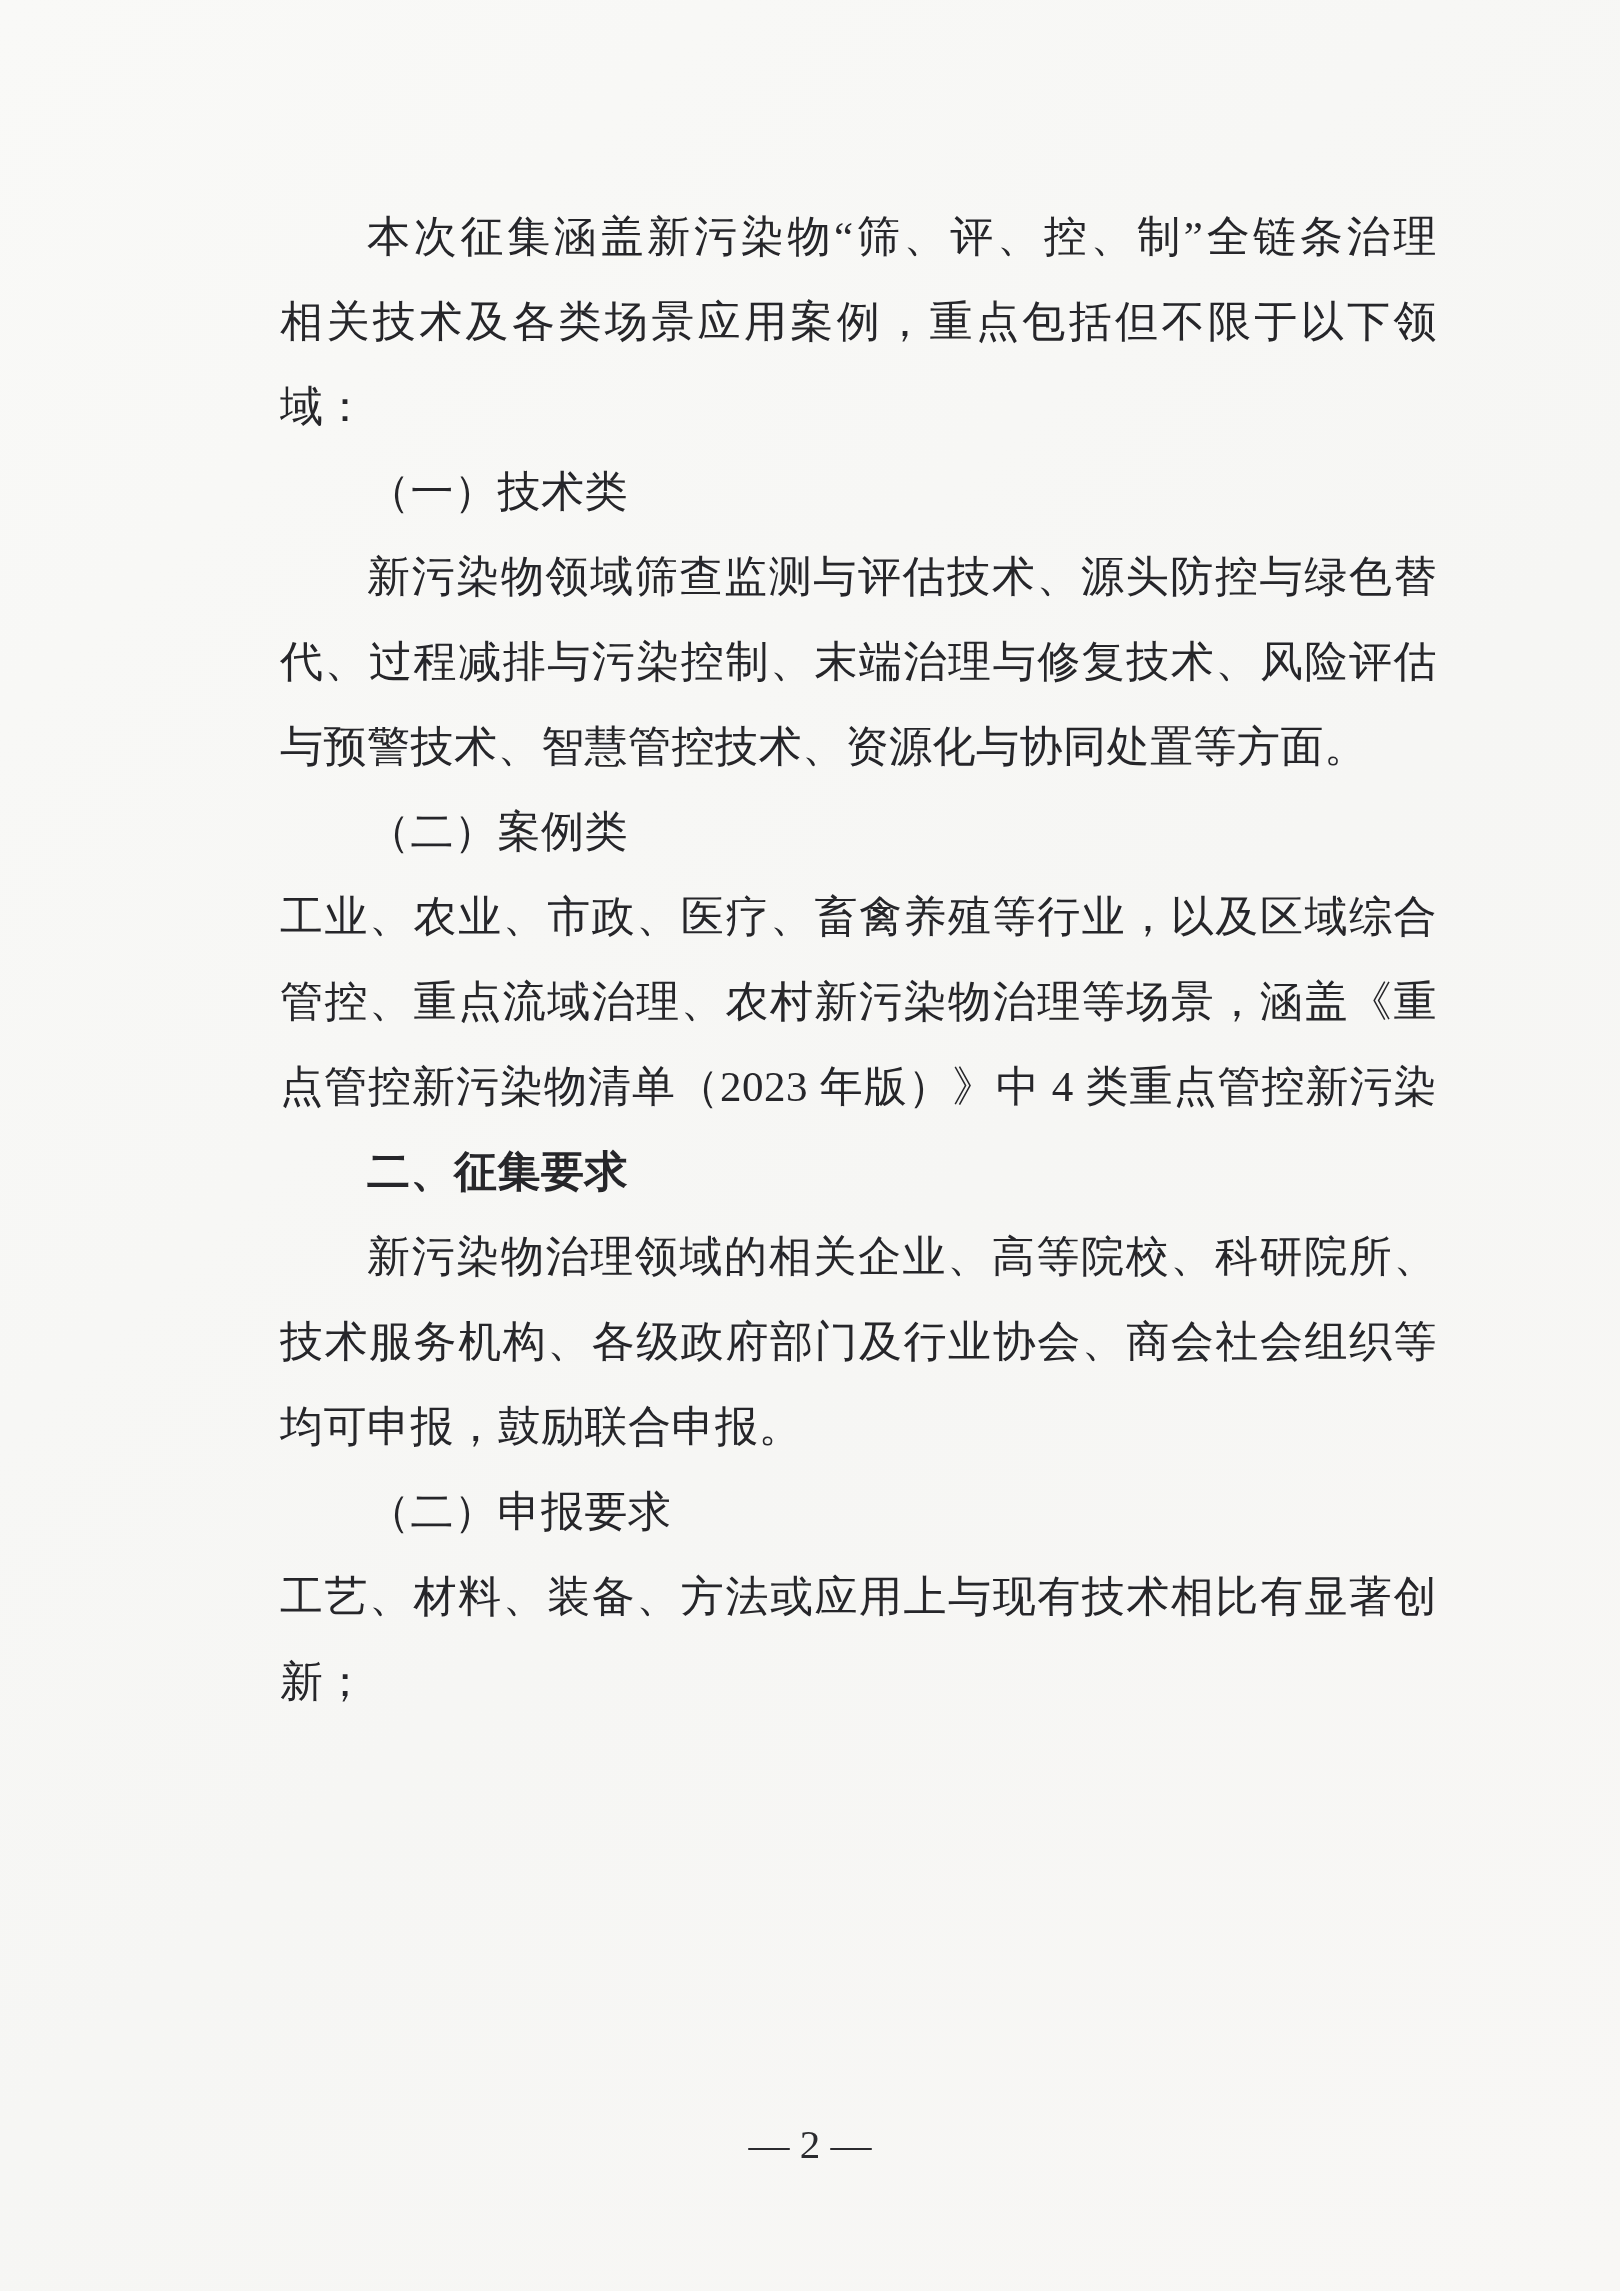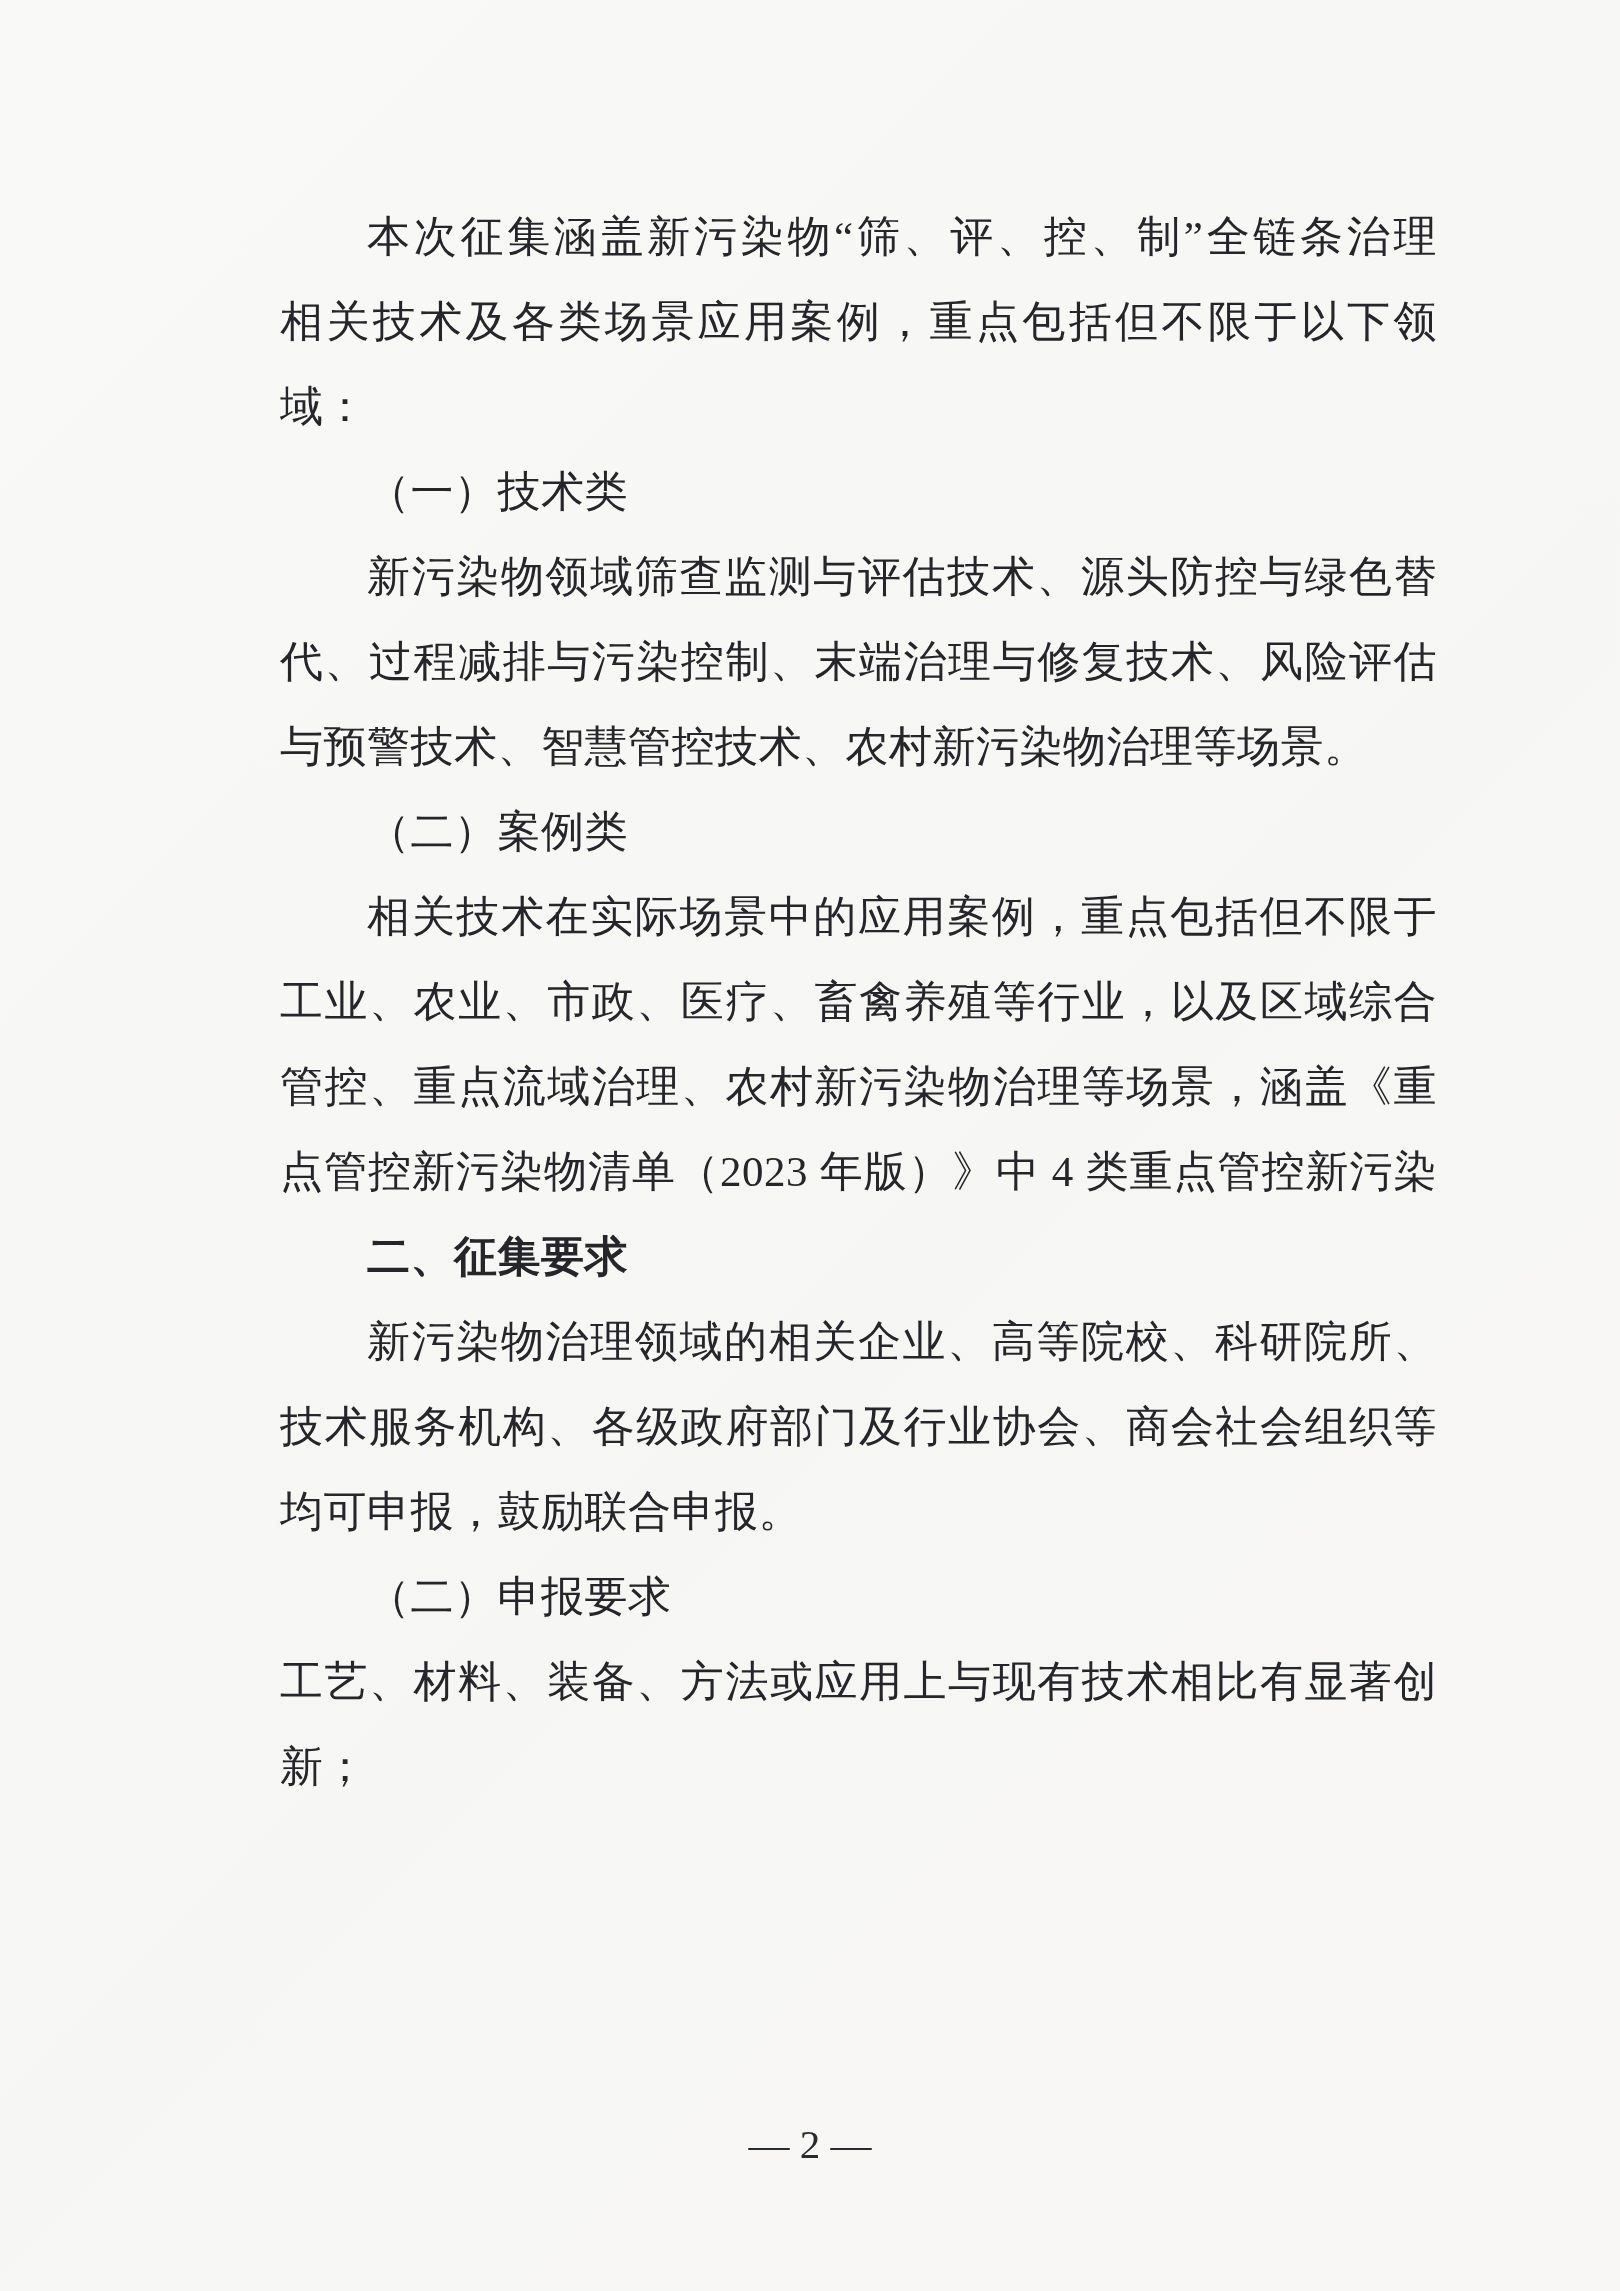--- a/index.html
+++ b/index.html
@@ -58,23 +58,22 @@
 <body>
 
 <div class="page">
   <div class="text-block" id="text-block">
       <div class="line just indent">本次征集涵盖新污染物“筛、评、控、制”全链条治理</div>
       <div class="line just">相关技术及各类场景应用案例，重点包括但不限于以下领</div>
       <div class="line">域：</div>
       <div class="line indent">（一）技术类</div>
       <div class="line just indent">新污染物领域筛查监测与评估技术、源头防控与绿色替</div>
       <div class="line just">代、过程减排与污染控制、末端治理与修复技术、风险评估</div>
-      <div class="line">与预警技术、智慧管控技术、农村新污染物治理等场景。</div>
+      <div class="line">与预警技术、智慧管控技术、资源化与协同处置等方面。</div>
       <div class="line indent">（二）案例类</div>
-      <div class="line just indent">相关技术在实际场景中的应用案例，重点包括但不限于</div>
       <div class="line just">工业、农业、市政、医疗、畜禽养殖等行业，以及区域综合</div>
       <div class="line just">管控、重点流域治理、农村新污染物治理等场景，涵盖《重</div>
       <div class="line just">点管控新污染物清单（2023 年版）》中 4 类重点管控新污染</div>
       <div class="line indent bold">二、征集要求</div>
       <div class="line just indent">新污染物治理领域的相关企业、高等院校、科研院所、</div>
       <div class="line just">技术服务机构、各级政府部门及行业协会、商会社会组织等</div>
       <div class="line">均可申报，鼓励联合申报。</div>
       <div class="line indent">（二）申报要求</div>
       <div class="line just">工艺、材料、装备、方法或应用上与现有技术相比有显著创</div>
       <div class="line">新；</div>

